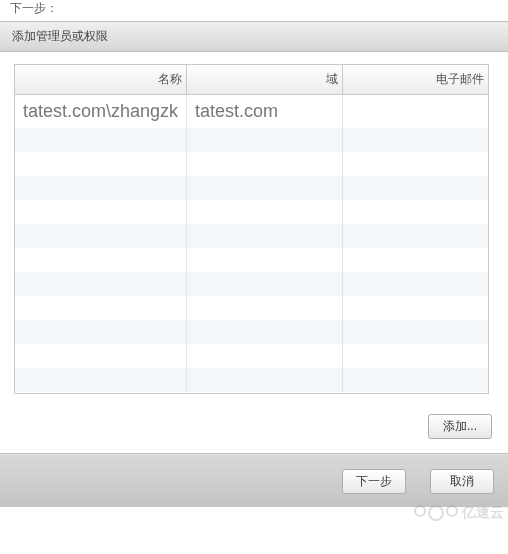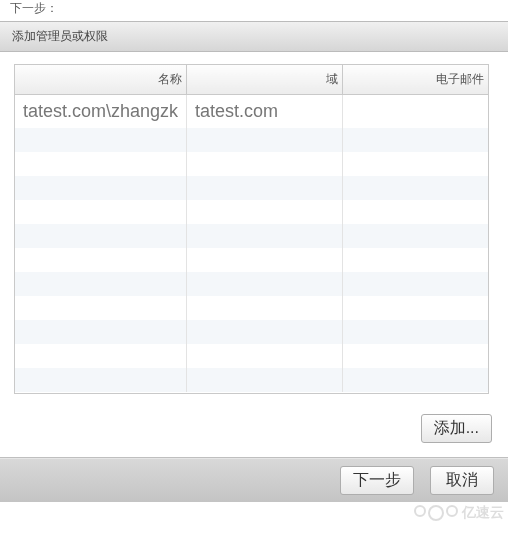--- a/index.html
+++ b/index.html
@@ -70,41 +70,41 @@
     justify-content: flex-end;
     gap: 8px;
     padding: 10px 16px 10px 0;
   }
   .btn {
     min-width: 64px;
     padding: 3px 12px;
     background: linear-gradient(#ffffff, #e8e8e8);
     border: 1px solid #adadad;
     border-radius: 3px;
-    font-size: 16px;
+    font-size: 12px;
     color: #333;
     cursor: pointer;
     font-family: inherit;
   }
   .btn:disabled {
     color: #aaa;
     cursor: default;
   }
   .footer-sep {
     border-top: 1px solid #bfbfbf;
     margin-top: 4px;
   }
   .footer-bar {
     background: linear-gradient(#d8d8d8, #c4c4c4);
     border-top: 1px solid #e6e6e6;
-    height: 44px;
+    height: 53px;
     display: flex;
     justify-content: flex-end;
     align-items: center;
-    gap: 16px;
+    gap: 24px;
     padding-right: 14px;
   }
   .watermark {
     position: absolute;
     right: 4px;
     bottom: 32px;
     opacity: 0.28;
     display: flex;
     align-items: center;
     gap: 4px;

